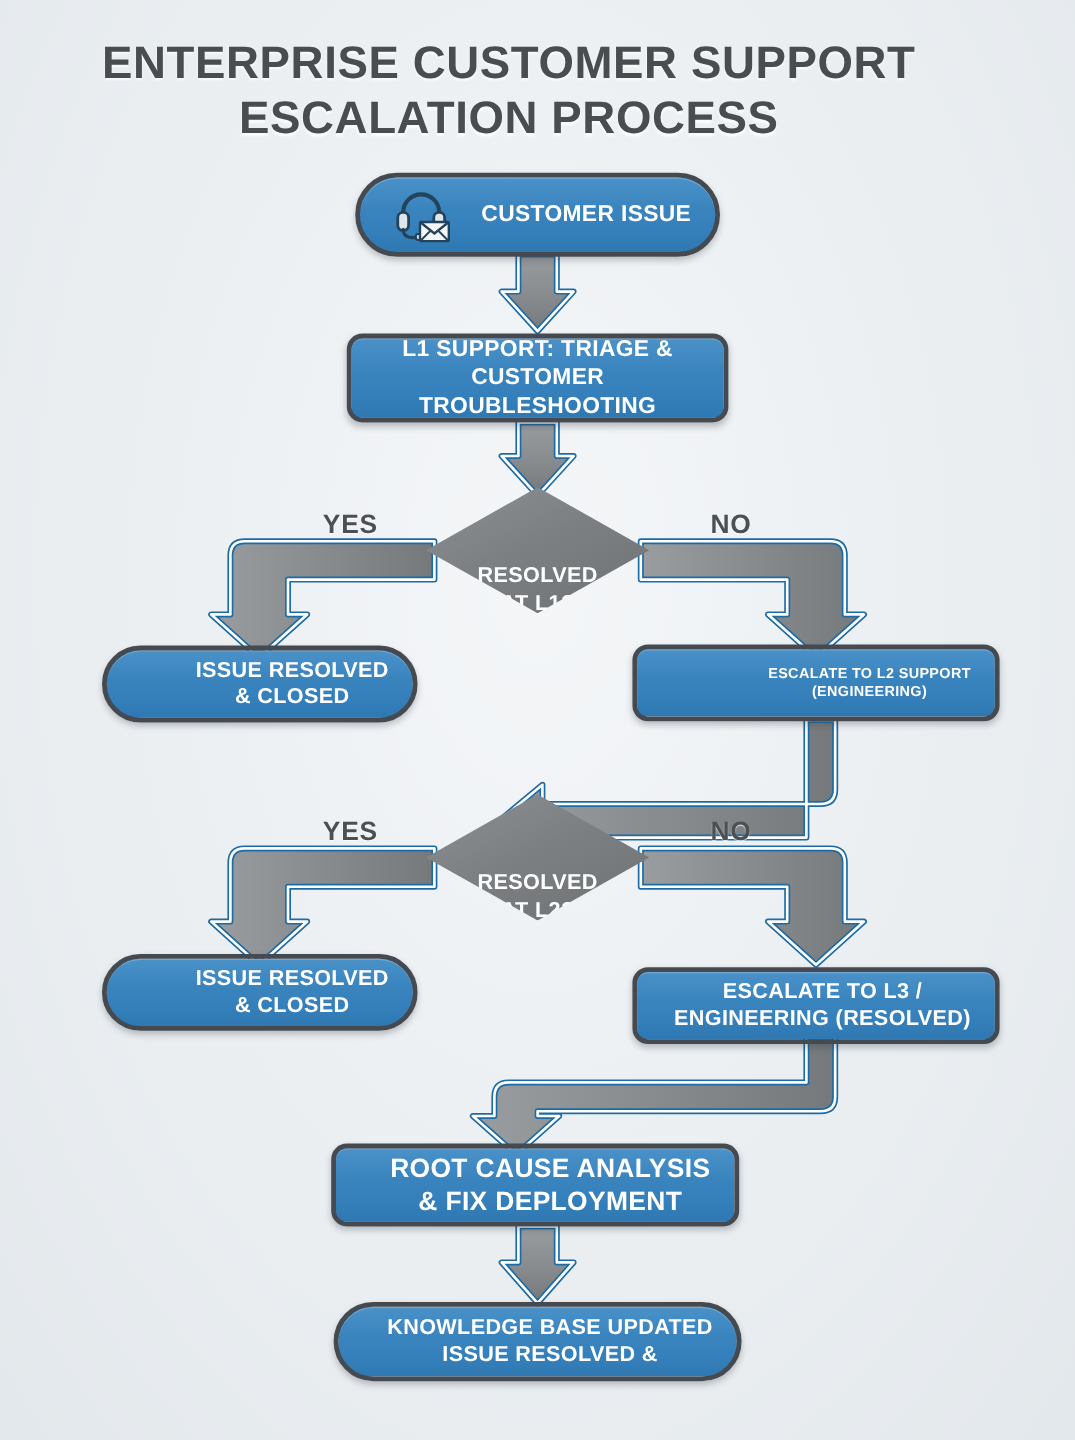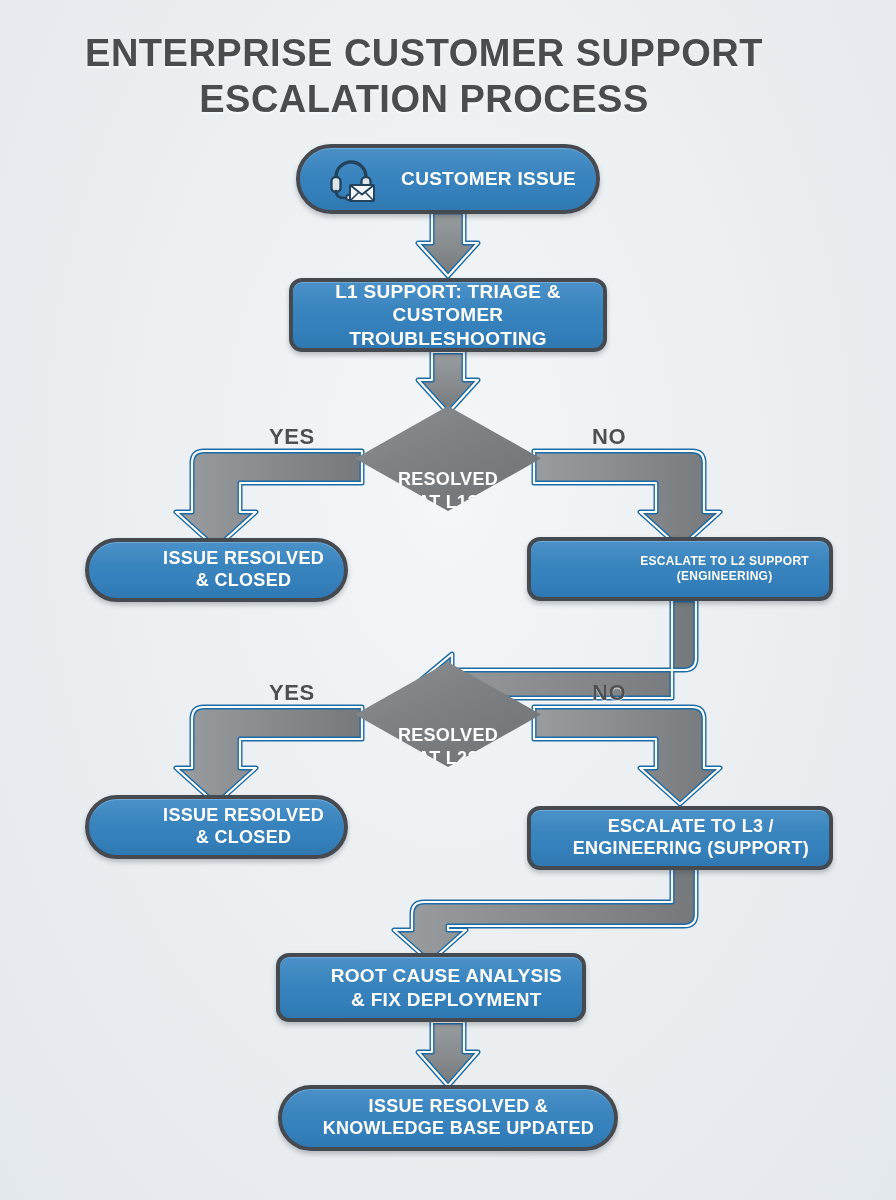--- a/index.html
+++ b/index.html
@@ -206,31 +206,31 @@
   <div class="node pill" style="left:85px; top:795px; width:263px; height:64px; font-size:18px;">
     <span>
       <span>ISSUE RESOLVED</span>
       <span>&amp; CLOSED</span>
     </span>
   </div>
 
   <div class="node rect" style="left:527px; top:794px; width:306px; height:64px; font-size:18px;margin-top:12px;">
     <span>
       <span>ESCALATE TO L3 /</span>
-      <span>ENGINEERING (SUPPORT)</span>
-    </span>
-  </div>
-
-  <div class="node rect" style="left:276px; top:953px; width:310px; height:69px; font-size:19px;">
+      <span>ENGINEERING (RESOLVED)</span>
+    </span>
+  </div>
+
+  <div class="node rect" style="left:276px; top:953px; width:340px; height:69px; font-size:22px;">
     <span>
       <span>ROOT CAUSE ANALYSIS</span>
       <span>&amp; FIX DEPLOYMENT</span>
     </span>
   </div>
 
   <div class="node pill" style="left:278px; top:1085px; width:340px; height:66px; font-size:18px;">
     <span>
+      <span>KNOWLEDGE BASE UPDATED</span>
       <span>ISSUE RESOLVED &amp;</span>
-      <span>KNOWLEDGE BASE UPDATED</span>
     </span>
   </div>
 
 </div>
 
 </body></html>

